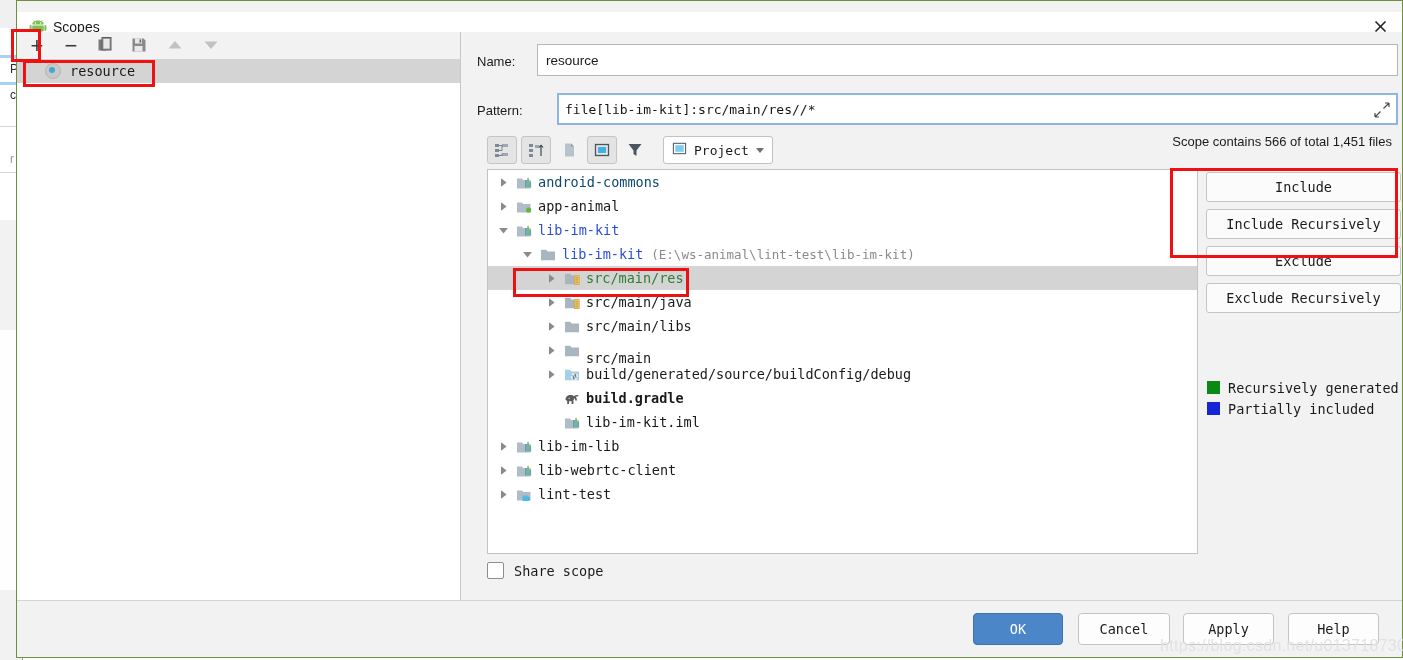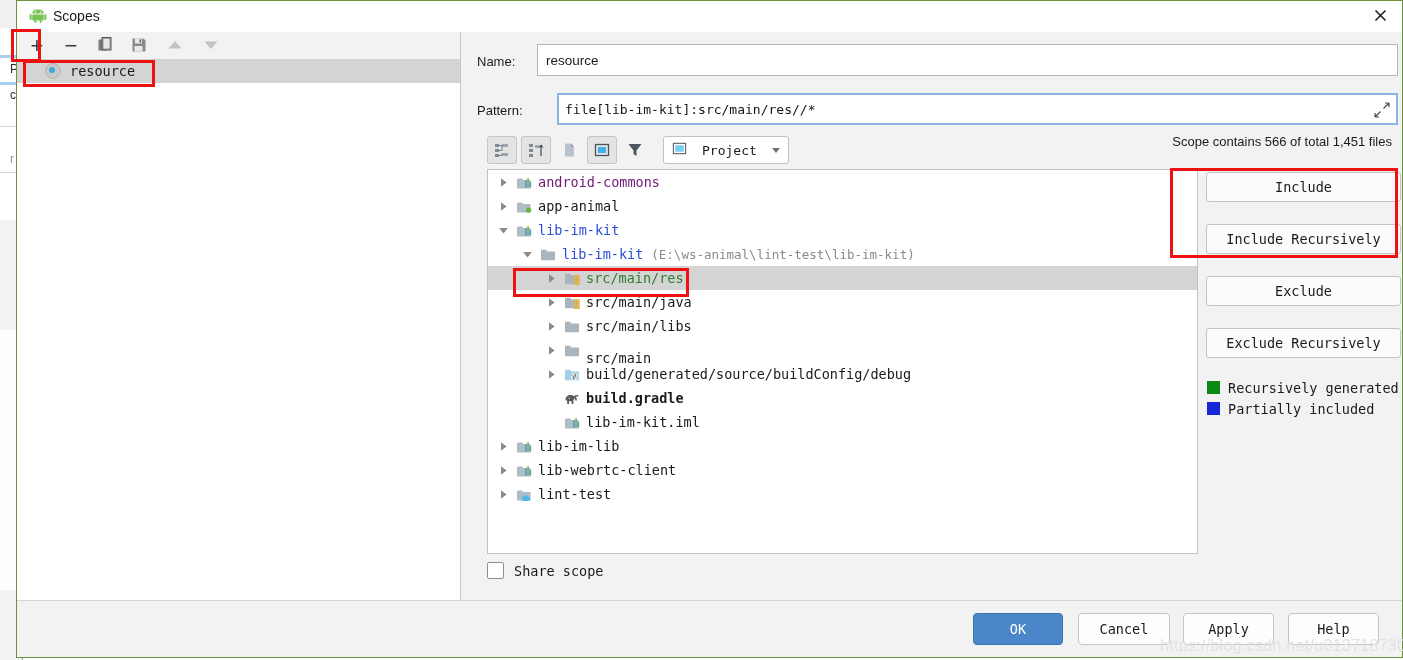--- a/index.html
+++ b/index.html
@@ -19,21 +19,21 @@
   .ide-bg .txt{position:absolute;left:10px;font-size:12px;color:#2b2b2b;font-family:"Liberation Sans",sans-serif;}
   .ide-bg .txt-red{position:absolute;left:9px;font-size:12px;color:#a0a0a0;}
   .ide-bg .toolbar{position:absolute;left:0;top:0;width:22px;height:28px;background:#f0f0f0;border-bottom:1px solid #c8c8c8;}
   .ide-bg .gray{position:absolute;left:0;width:22px;background:#f2f2f2;}
 
   
   .dialog{
     position:absolute;left:16px;top:0px;width:1387px;height:658px;
     background:#f2f2f2;border:1px solid #6f8f3e;box-sizing:border-box;
   }
-  .titlebar{position:absolute;left:0;top:0;right:0;height:31px;background:#ffffff;border-bottom:1px solid #d9d9d9;}
+  .titlebar{position:absolute;left:0;top:11px;right:0;height:31px;background:#ffffff;border-bottom:1px solid #d9d9d9;}
   .title-icon{position:absolute;left:12px;top:8px;width:18px;height:14px;}
   .title-text{position:absolute;left:36px;top:7px;font-size:14px;color:#1a1a1a;}
   .close-btn{position:absolute;right:10px;top:6px;width:24px;height:20px;text-align:center;line-height:20px;font-size:17px;color:#2a2a2a;cursor:pointer;}
 
   
   .left-pane{position:absolute;left:0;top:31px;width:443px;bottom:56px;background:#ffffff;}
   .left-toolbar{position:absolute;left:0;top:0;right:0;height:27px;background:#f2f2f2;}
   .tb-btn{position:absolute;top:3px;width:24px;height:22px;display:flex;align-items:center;justify-content:center;cursor:pointer;}
   .plus-sign{font-size:22px;line-height:18px;color:#3a3a3a;font-weight:400;}
   .minus-sign{font-size:22px;line-height:14px;color:#3a3a3a;}
@@ -56,21 +56,21 @@
   .lbl-pattern{position:absolute;left:16px;top:71px;font-size:13px;color:#1a1a1a;}
   .field-pattern{position:absolute;left:96px;top:61px;width:841px;height:32px;background:#ffffff;border:2px solid #8cb6e0;box-sizing:border-box;}
   .field-pattern input{width:calc(100% - 34px);height:100%;border:0;outline:0;background:transparent;padding:8px 6px;box-sizing:border-box;font-family:"DejaVu Sans Mono",monospace;font-size:13px;color:#151515;}
   .expand-ico{position:absolute;right:6px;top:7px;width:16px;height:16px;cursor:pointer;}
 
   
   .tree-toolbar{position:absolute;left:26px;top:104px;height:28px;display:flex;align-items:center;gap:4px;}
   .ttb{width:28px;height:26px;border-radius:3px;display:flex;align-items:center;justify-content:center;cursor:pointer;}
   .ttb.framed{background:#e4e4e4;border:1px solid #c5c5c5;}
   .ttb.flat{background:transparent;}
-  .proj-combo{margin-left:10px;height:26px;background:#ffffff;border:1px solid #c2c2c2;border-radius:3px;display:flex;align-items:center;padding:0 8px;gap:15px;cursor:pointer;}
+  .proj-combo{margin-left:10px;height:26px;background:#ffffff;border:1px solid #c2c2c2;border-radius:3px;display:flex;align-items:center;padding:0 8px;gap:7px;cursor:pointer;}
   .proj-combo .t{font-family:"DejaVu Sans Mono",monospace;font-size:13px;color:#1a1a1a;}
   .caret{width:0;height:0;border-left:4px solid transparent;border-right:4px solid transparent;border-top:5px solid #707070;}
 
   .scope-info{position:absolute;right:10px;top:101px;text-align:right;font-family:Liberation Sans, sans-serif;font-size:13px;color:#1a1a1a;line-height:18px;}
 
   
   .tree-box{position:absolute;left:26px;top:137px;width:711px;height:385px;background:#ffffff;border:1px solid #c2c2c2;box-sizing:border-box;overflow:hidden;}
   .tnode{position:relative;height:24px;display:flex;align-items:center;white-space:nowrap;cursor:pointer;}
   .tnode.sel{background:#d4d4d4;}
   .tw{flex:0 0 auto;}
@@ -80,21 +80,21 @@
   .tlabel{font-family:"DejaVu Sans Mono",monospace;font-size:13.5px;}
   .tsub{font-family:"DejaVu Sans Mono",monospace;font-size:12.5px;color:#8a8a8a;margin-left:8px;}
 
   
   .share-row{position:absolute;left:26px;top:530px;display:flex;align-items:center;gap:10px;cursor:pointer;}
   .chk{width:15px;height:15px;border:1px solid #8e8e8e;background:#ffffff;border-radius:2px;}
   .share-lbl{font-family:"DejaVu Sans Mono",monospace;font-size:13.5px;color:#1a1a1a;}
 
   
   .side-btns{position:absolute;left:745px;top:140px;width:195px;}
-  .sbtn{width:195px;height:30px;margin-bottom:22px;background:#fbfbfb;border:1px solid #c4c4c4;border-radius:3px;
+  .sbtn{width:195px;height:30px;margin-bottom:7px;background:#fbfbfb;border:1px solid #c4c4c4;border-radius:3px;
         font-family:"DejaVu Sans Mono",monospace;font-size:13.5px;color:#1a1a1a;cursor:pointer;
         display:flex;align-items:center;justify-content:center;box-sizing:border-box;}
   .legend{position:absolute;left:746px;top:345px;}
   .lg-row{display:flex;align-items:center;gap:8px;height:21px;}
   .lg-sw{width:13px;height:13px;flex:0 0 auto;}
   .lg-tx{font-family:"DejaVu Sans Mono",monospace;font-size:13.5px;color:#1a1a1a;}
 
   
   .bottom-bar{position:absolute;left:0;right:0;bottom:0;height:56px;background:#f2f2f2;border-top:1px solid #d4d4d4;}
   .bbtn{position:absolute;top:12px;height:32px;border-radius:4px;
@@ -288,21 +288,21 @@
                 <path d="M3 1.2 L3 9.8 L8.6 5.5 Z" fill="#8a8a8a"></path>
               </svg>
               <span class="ticon">
                 <svg width="16" height="16" viewBox="0 0 16 16">
                   <path d="M1 4.5 h5 l1.2 1.5 h7.3 v8.5 h-13.5 z" fill="#b0bcc6"></path>
                   <rect x="9" y="6" width="1.7" height="7.5" fill="#5c9bd6"></rect>
                   <rect x="11.2" y="4.2" width="1.7" height="9.3" fill="#6fbf4a"></rect>
                   <rect x="13.4" y="7.5" width="1.7" height="6" fill="#5c9bd6"></rect>
                 </svg>
               </span>
-              <span class="tlabel" style="color: #701a75;">android-commons</span>
+              <span class="tlabel" style="color: #0c4a6e;">android-commons</span>
             </div>
             <div class="tnode">
               <span class="tw" style="width: 10px;"></span>
               <svg width="11" height="11" viewBox="0 0 11 11" class="arrow">
                 <path d="M3 1.2 L3 9.8 L8.6 5.5 Z" fill="#8a8a8a"></path>
               </svg>
               <span class="ticon">
                 <svg width="16" height="16" viewBox="0 0 16 16">
                   <path d="M1 4.5 h5 l1.2 1.5 h7.3 v8.5 h-13.5 z" fill="#b0bcc6"></path>
                   <circle cx="12.6" cy="12" r="2.6" fill="#5fb83d"></circle>

